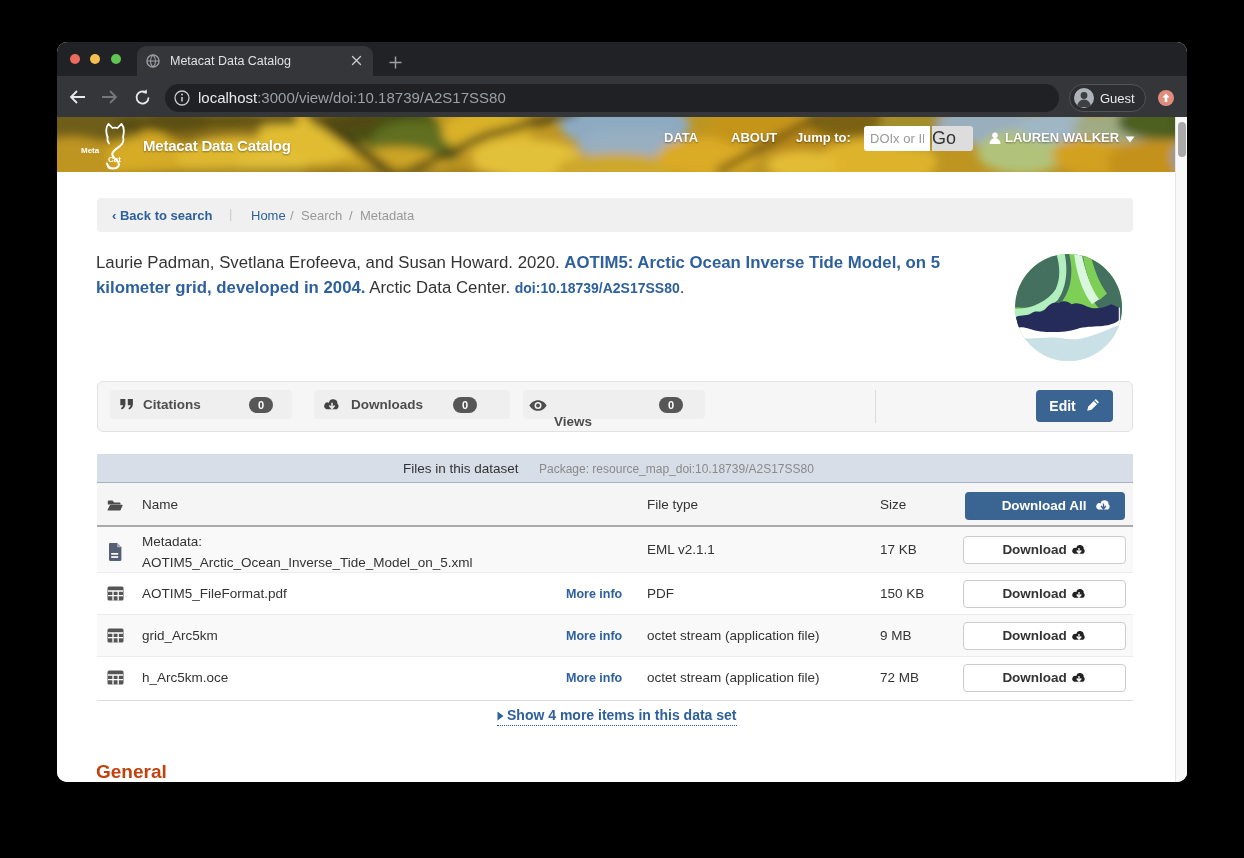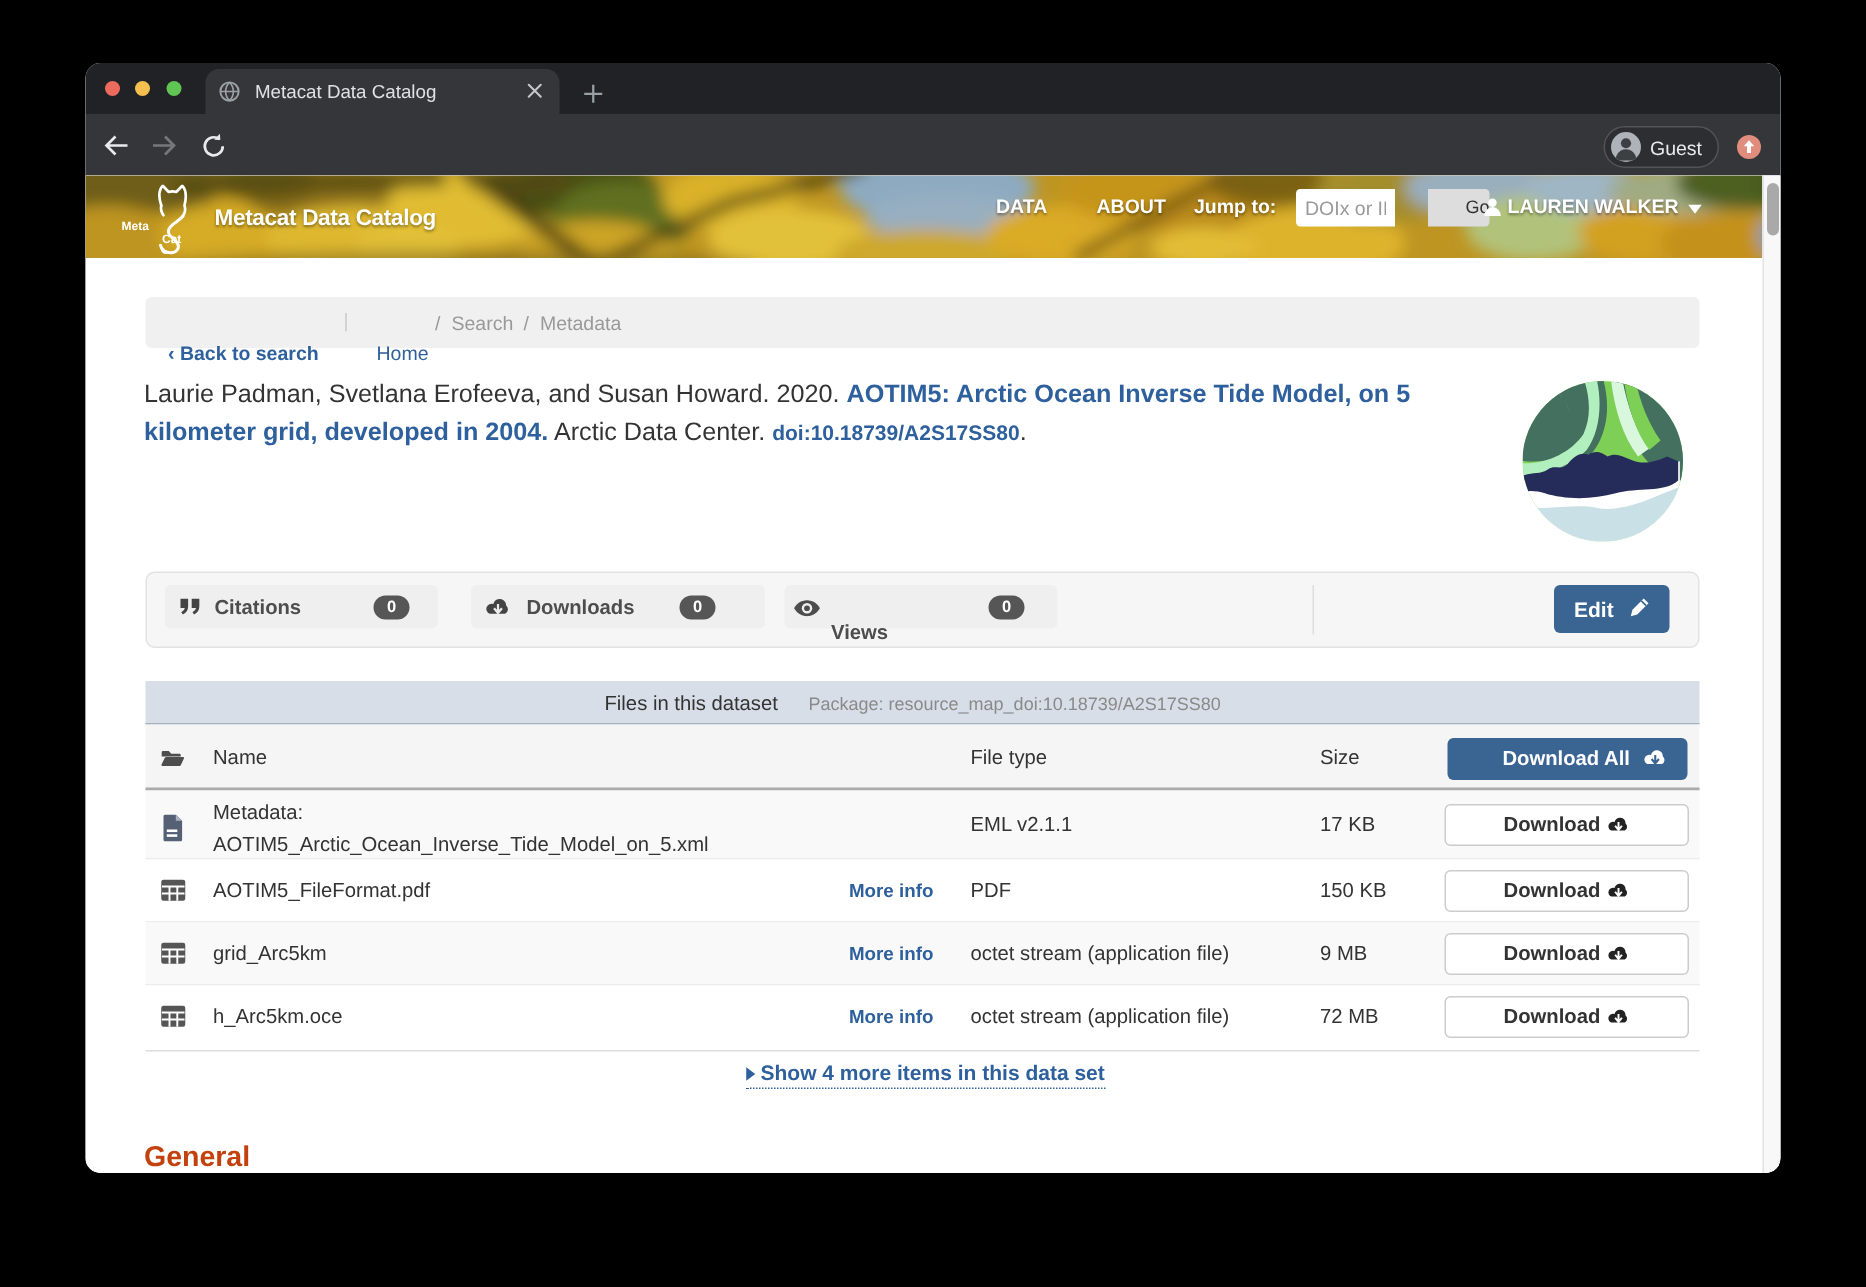--- a/index.html
+++ b/index.html
@@ -13,21 +13,21 @@
   #toolbar { position:absolute; left:0; top:34px; width:1130px; height:41px; background:#35363a; }
   #urlbar { position:absolute; left:108px; top:42px; width:894px; height:28px; border-radius:14px; background:#1f2125; }
   #guest { position:absolute; left:1012px; top:42px; width:77px; height:28px; border-radius:14px; background:#2c2e32; border:1px solid #505358; }
   
   #page { position:absolute; left:0; top:75px; width:1130px; height:665px; background:#fff; }
   #photo { position:absolute; left:0; top:0; width:1118px; height:55px; overflow:hidden; }
   #sbar { position:absolute; left:1118px; top:0; width:12px; height:665px; background:#f8f8f8; border-left:1px solid #e4e4e4; }
   #sthumb { position:absolute; left:2px; top:5px; width:8px; height:35px; border-radius:4px; background:#a9a9a9; }
   .navtxt { color:#fff; font-weight:bold; font-size:13px; text-shadow:0 1px 2px rgba(0,0,0,.4); }
   #bcrumb { position:absolute; left:40px; top:81px; width:1036px; height:34px; background:#f0f0f0; border-radius:4px; font-size:13px; }
-  .blue { color:#2d609c;margin-top:20px; }
+  .blue { color:#2d609c; }
   #citation { position:absolute; left:39px; top:134px; width:862px; font-size:16.8px; line-height:24.5px; color:#333; }
   #metrics { position:absolute; left:40px; top:264px; width:1036px; height:51px; background:#f6f6f6; border:1px solid #e2e2e2; border-radius:6px; }
   .mgroup { position:absolute; top:8px; height:29px; background:#efefef; border-radius:4px; color:#4d4d4d; font-weight:bold; font-size:13.5px; }
   .badge0 { position:absolute; top:6.5px; width:24px; height:16px; background:#565656; border-radius:8px; color:#fff; font-size:11px; font-weight:bold; text-align:center; line-height:16px; }
   .btn { position:absolute; border-radius:4px; text-align:center; font-weight:bold; }
   .bluebtn { background:#3a6491; color:#fff; }
   .whitebtn { background:#fff; border:1px solid #ccc; color:#333; }
   
   #filesbar { position:absolute; left:40px; top:337px; width:1036px; height:29px; background:#d8dee8; border-bottom:1px solid #a3b3c2; }
   .trow { position:absolute; left:40px; width:1036px; }
@@ -64,20 +64,28 @@
   <svg class="abs" style="left:11px; top:46px;" width="19" height="18" viewBox="0 0 19 18">
       <path d="M17 9 L3 9 M9 3 L3 9 L9 15" fill="none" stroke="#e8eaed" stroke-width="1.8"></path>
     </svg>
   <svg class="abs" style="left:43px; top:46px;" width="19" height="18" viewBox="0 0 19 18">
       <path d="M2 9 L16 9 M10 3 L16 9 L10 15" fill="none" stroke="#74787d" stroke-width="1.8"></path>
     </svg>
   <svg class="abs" style="left:76px; top:46px;" width="19" height="19" viewBox="0 0 19 19">
       <path d="M15.5 9.5 A6 6 0 1 1 13.2 4.8" fill="none" stroke="#e8eaed" stroke-width="1.8"></path>
       <path d="M13.6 1.2 L13.9 5.4 L9.8 5.1 Z" fill="#e8eaed"></path>
     </svg>
+  <div id="urlbar">
+    <svg class="abs" style="left:9px; top:6px;" width="16" height="16" viewBox="0 0 16 16">
+        <circle cx="8" cy="8" r="7" fill="none" stroke="#c7cacd" stroke-width="1.3"></circle>
+        <path d="M8 7 L8 11.4" stroke="#c7cacd" stroke-width="1.6"></path>
+        <circle cx="8" cy="4.6" r="1" fill="#c7cacd"></circle>
+      </svg>
+    <div class="abs" style="left:33px; top:4.5px; font-size:15px; color:#9aa0a6;"><span style="color:#e8eaed;">localhost</span>:3000/view/doi:10.18739/A2S17SS80</div>
+  </div>
   <div id="guest">
     <div class="abs" style="left:4px; top:3px; width:20px; height:20px; border-radius:50%; background:#aeb3ba; overflow:hidden;">
       <svg width="20" height="20" viewBox="0 0 20 20">
           <circle cx="10" cy="7.5" r="3.4" fill="#3c4043"></circle>
           <path d="M3 19 a7 7.5 0 0 1 14 0 Z" fill="#3c4043"></path>
         </svg>
     </div>
     <span class="abs" style="left:30px; top:6px; color:#e8eaed; font-size:13px;">Guest</span>
   </div>
   <div class="abs" style="left:1101px; top:48px; width:16px; height:16px; border-radius:50%; background:#e08d7d;">
@@ -147,21 +155,21 @@
         </g>
         <text x="0" y="30" fill="#fff" font-size="8" font-weight="bold" font-family="Liberation Sans,sans-serif">Meta</text>
         <text x="27" y="39" fill="#fff" font-size="8" font-weight="bold" font-family="Liberation Sans,sans-serif">Cat</text>
       </svg>
       <span class="abs navtxt" style="left:86px; top:20px; font-size:15px; letter-spacing:-0.2px;">Metacat Data Catalog</span>
       
       <span class="abs navtxt" style="left:607px; top:13px;">DATA</span>
       <span class="abs navtxt" style="left:674px; top:13px;">ABOUT</span>
       <span class="abs navtxt" style="left:739px; top:13px;">Jump to:</span>
       <input class="abs" style="left: 807px; top: 9px; width: 66px; height: 25px; border: none; background: rgb(255, 255, 255); border-radius: 3px 0px 0px 3px; padding: 0px 6px; font-size: 13px; color: rgb(153, 153, 153); font-family: &quot;Liberation Sans&quot;, sans-serif;" value="DOIx or ID">
-      <div class="abs" style="left:895px; top:9px; width:41px; height:25px; background:#ddd; border-radius:0 3px 3px 0; text-align:right; line-height:25px; font-size:12px; color:#333;">Go</div>
+      <div class="abs" style="left:875px; top:9px; width:41px; height:25px; background:#ddd; border-radius:0 3px 3px 0; text-align:left; line-height:25px; font-size:18px; color:#333;">Go</div>
       <svg class="abs" style="left:932px; top:15px;" width="12" height="12" viewBox="0 0 12 12">
           <circle cx="6" cy="3.2" r="2.8" fill="#fff"></circle>
           <path d="M0.5 12 a5.5 6 0 0 1 11 0 Z" fill="#fff"></path>
         </svg>
       <span class="abs navtxt" style="left:948px; top:13px;">LAUREN WALKER</span>
       <svg class="abs" style="left:1068px; top:19px;" width="10" height="7" viewBox="0 0 10 7">
           <path d="M0.5 0.5 L9.5 0.5 L5 6.5 Z" fill="#fff"></path>
         </svg>
     </div>
 

